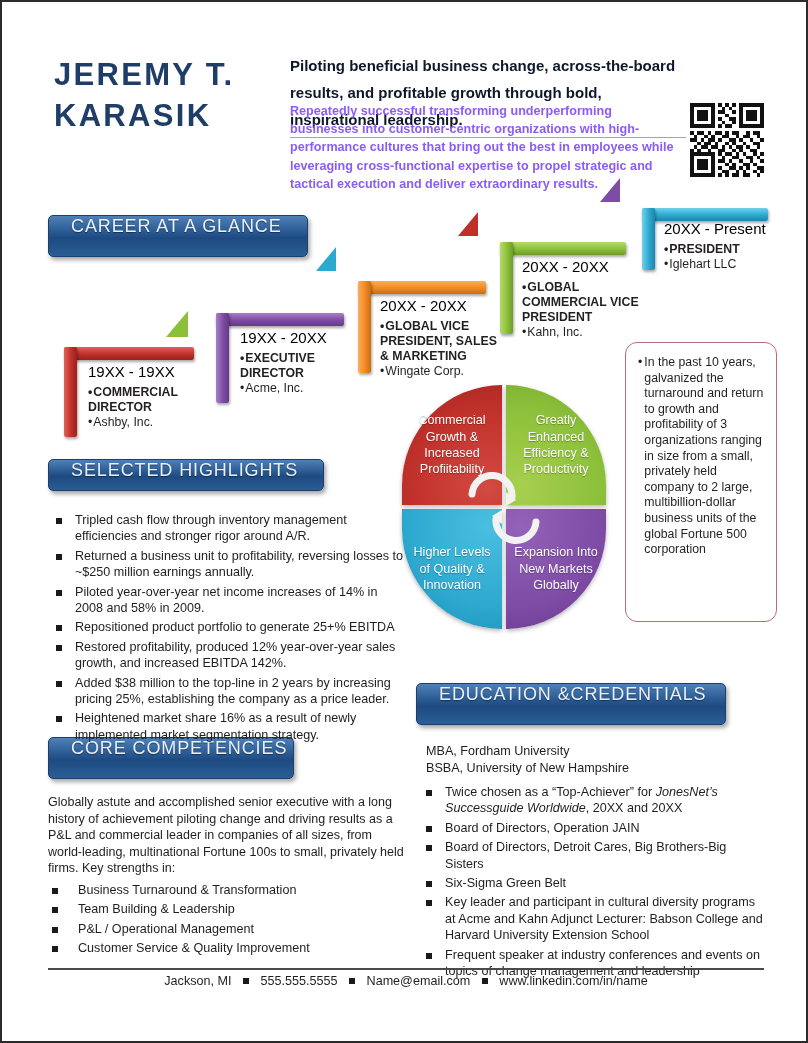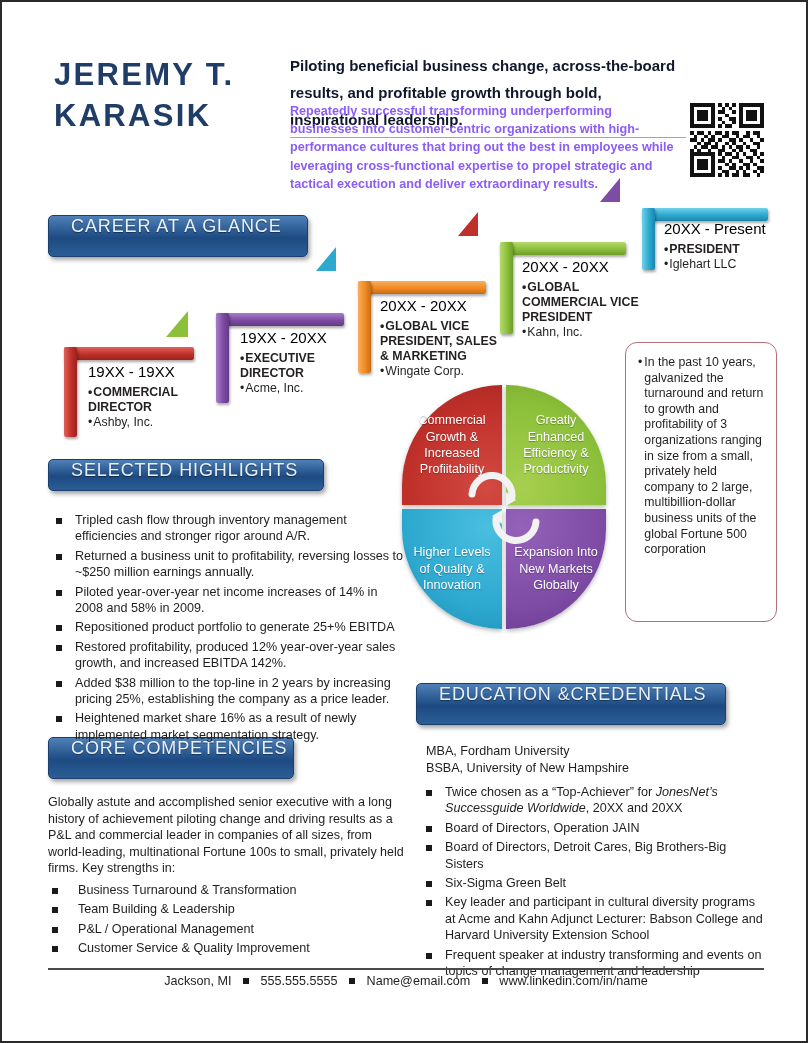--- a/index.html
+++ b/index.html
@@ -542,21 +542,21 @@
     <div class="bitem">
       <div class="bsq"></div>
       <div class="btxt">Six-Sigma Green Belt</div>
     </div>
     <div class="bitem">
       <div class="bsq"></div>
       <div class="btxt">Key leader and participant in cultural diversity programs at Acme and Kahn Adjunct Lecturer: Babson College and Harvard University Extension School</div>
     </div>
     <div class="bitem">
       <div class="bsq"></div>
-      <div class="btxt">Frequent speaker at industry transforming and events on topics of change management and leadership</div>
+      <div class="btxt">Frequent speaker at industry conferences and events on topics of change management and leadership</div>
     </div>
   </div>
 
   <div id="footrule"></div>
   <div id="footer">
     <span>Jackson, MI</span>
     <span class="fsq"></span>
     <span>555.555.5555</span>
     <span class="fsq"></span>
     <span>Name@email.com</span>

